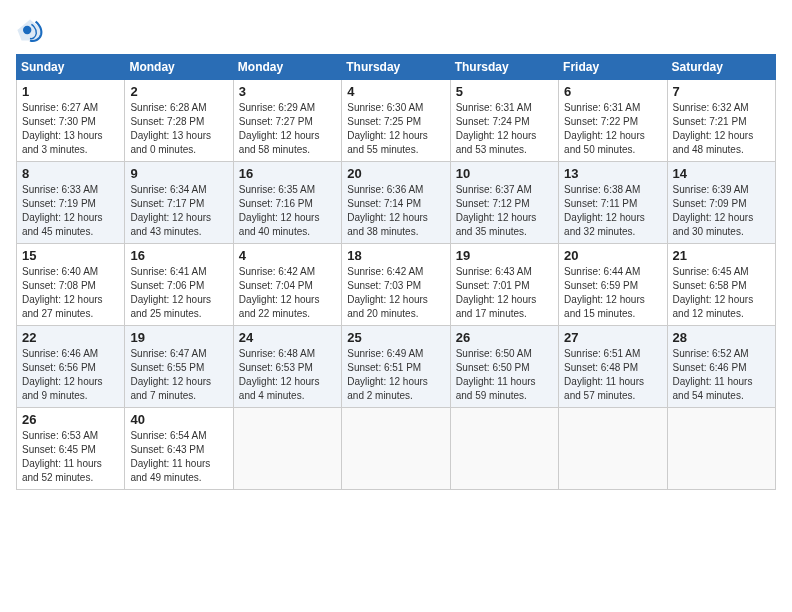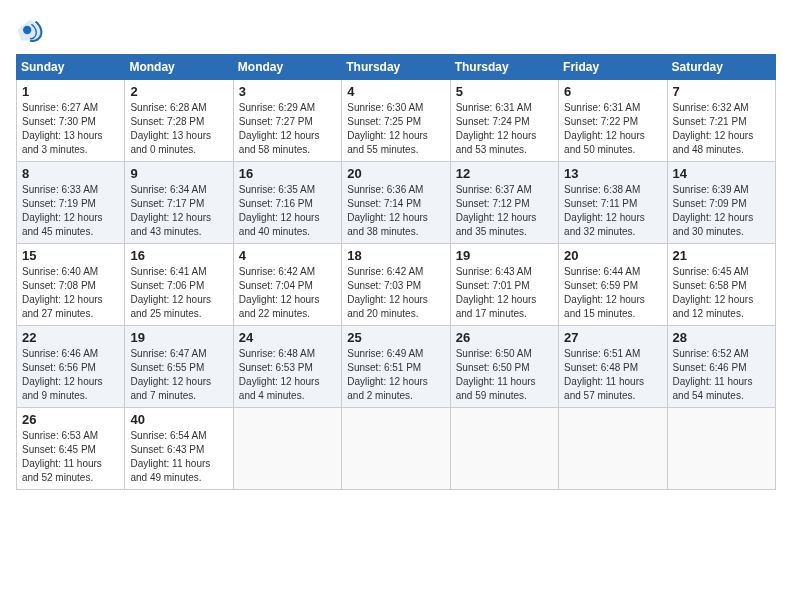--- a/index.html
+++ b/index.html
@@ -166,21 +166,21 @@
         </td>
         <td>
           <span class="day-num">16</span>
           <div class="day-info">Sunrise: 6:35 AM<br>Sunset: 7:16 PM<br>Daylight: 12 hours and 40 minutes.</div>
         </td>
         <td>
           <span class="day-num">20</span>
           <div class="day-info">Sunrise: 6:36 AM<br>Sunset: 7:14 PM<br>Daylight: 12 hours and 38 minutes.</div>
         </td>
         <td>
-          <span class="day-num">12</span>
+          <span class="day-num">10</span>
           <div class="day-info">Sunrise: 6:37 AM<br>Sunset: 7:12 PM<br>Daylight: 12 hours and 35 minutes.</div>
         </td>
         <td>
           <span class="day-num">13</span>
           <div class="day-info">Sunrise: 6:38 AM<br>Sunset: 7:11 PM<br>Daylight: 12 hours and 32 minutes.</div>
         </td>
         <td>
           <span class="day-num">14</span>
           <div class="day-info">Sunrise: 6:39 AM<br>Sunset: 7:09 PM<br>Daylight: 12 hours and 30 minutes.</div>
         </td>

